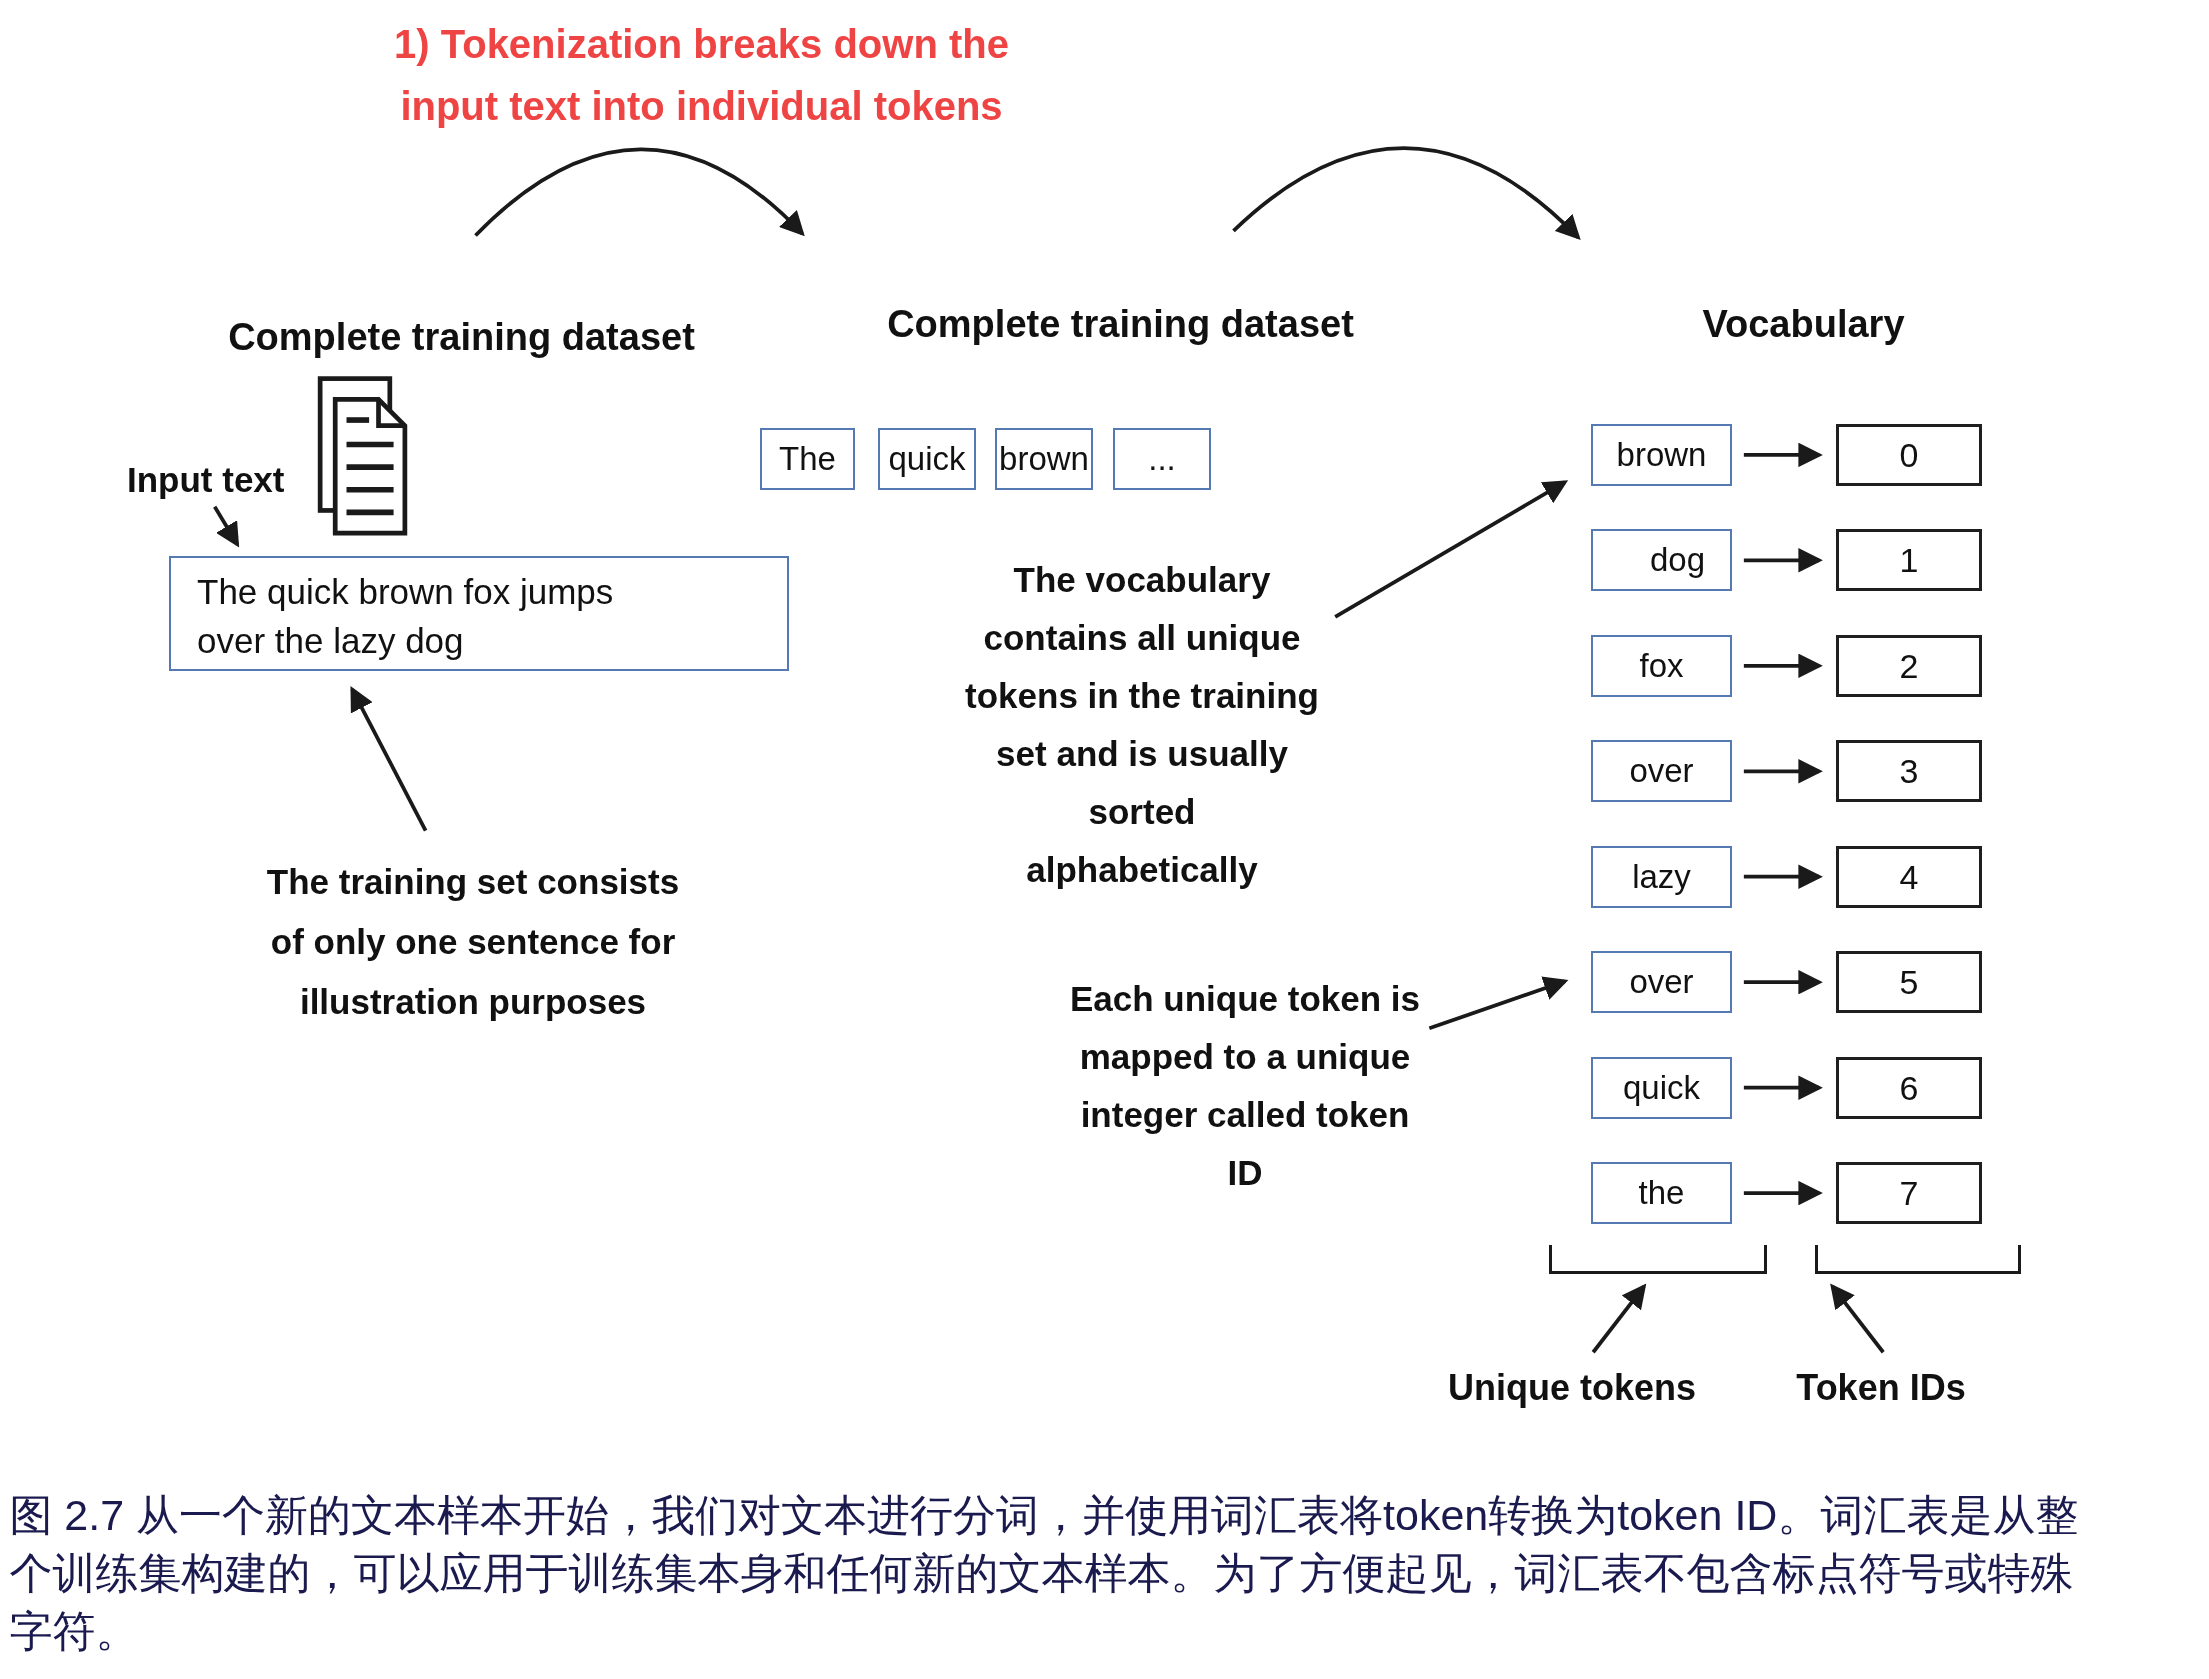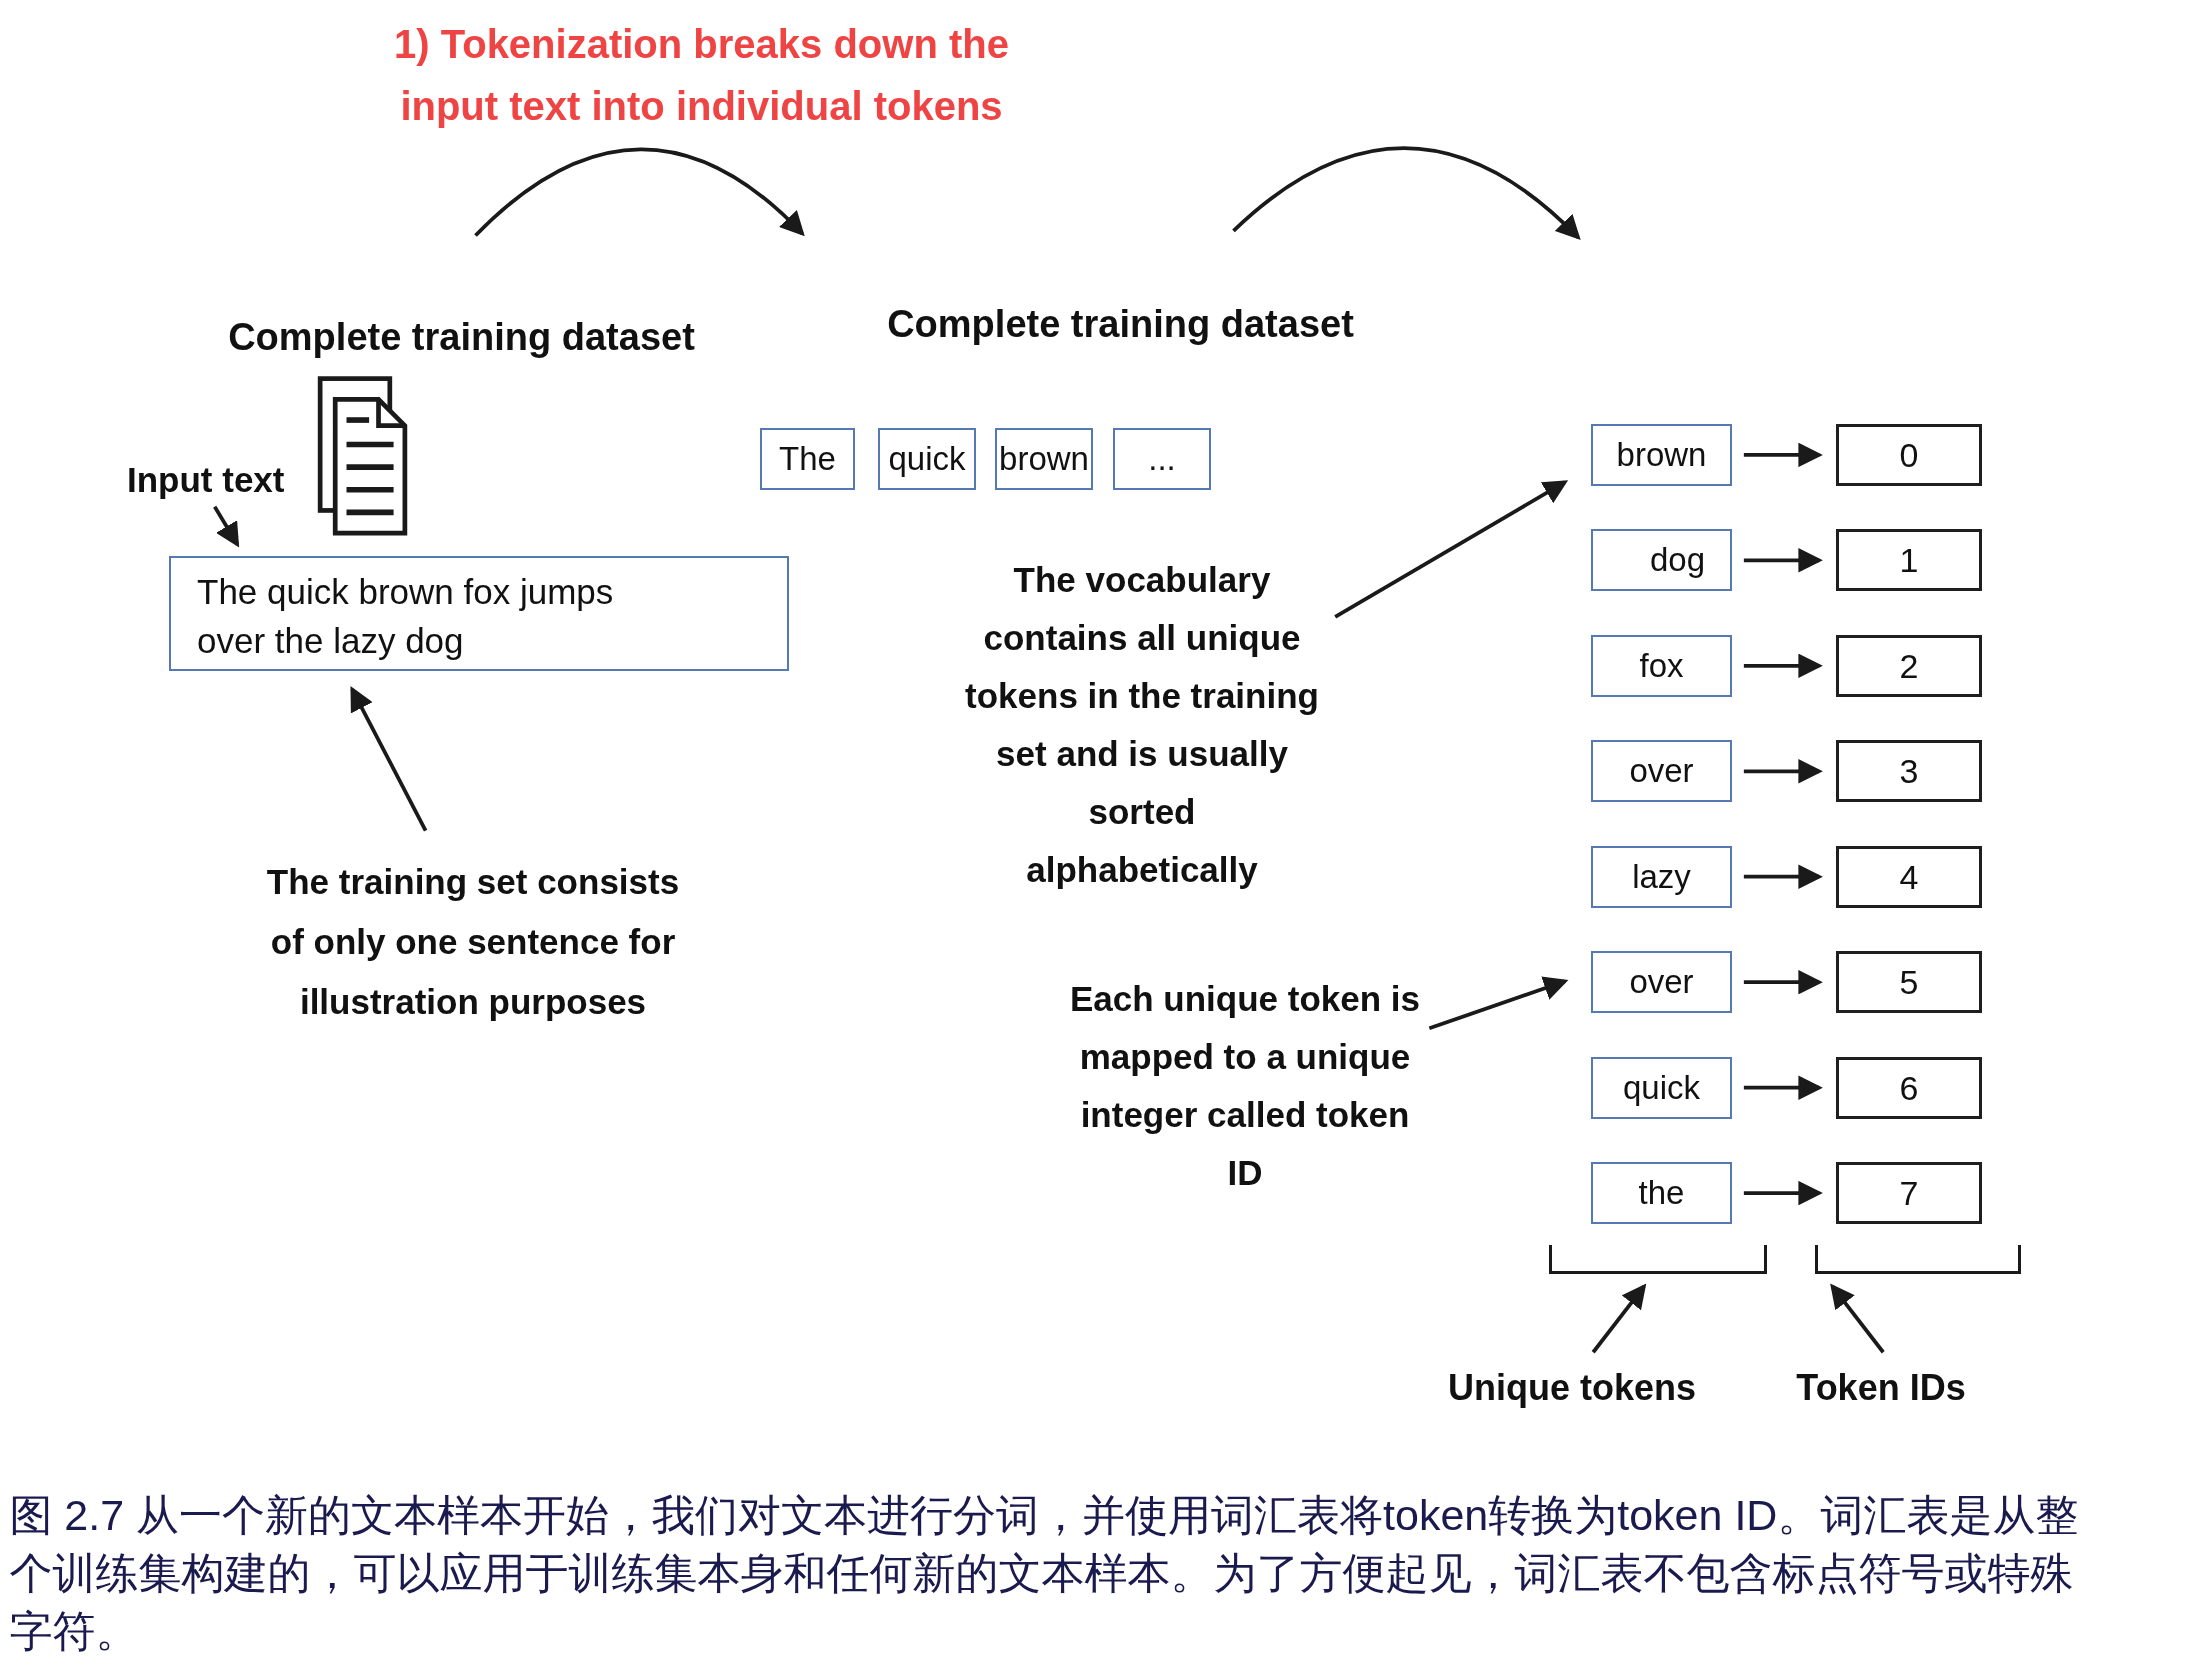--- a/index.html
+++ b/index.html
@@ -100,20 +100,21 @@
 
     <line x1="1692" y1="1436" x2="1746" y2="1366" stroke="#1a1a1a" stroke-width="4" marker-end="url(#ah)"></line>
     <line x1="2000" y1="1436" x2="1946" y2="1366" stroke="#1a1a1a" stroke-width="4" marker-end="url(#ah)"></line>
   </svg>
 
   <div class="abs annotation" style="left:372px;top:13px;width:659px;">1) Tokenization breaks down the
 input text into individual tokens</div>
 
   <div class="abs col-header" style="left:179px;top:316px;width:565px;">Complete training dataset</div>
   <div class="abs col-header" style="left:838px;top:303px;width:565px;">Complete training dataset</div>
+  <div class="abs col-header" style="left:1615px;top:303px;width:377px;">Vocabulary</div>
 
   <div class="abs input-label" style="left:127px;top:460px;">Input text</div>
   <div class="abs input-box" style="left:169px;top:556px;width:620px;height:115px;">The quick brown fox jumps
 over the lazy dog</div>
   <div class="abs note" style="left:266px;top:852px;width:414px;line-height:60px;">The training set consists
 of only one sentence for
 illustration purposes</div>
 
   <div class="abs token-box" style="left:760px;top:428px;width:95px;height:62px;">The</div>
   <div class="abs token-box" style="left:878px;top:428px;width:98px;height:62px;">quick</div>

